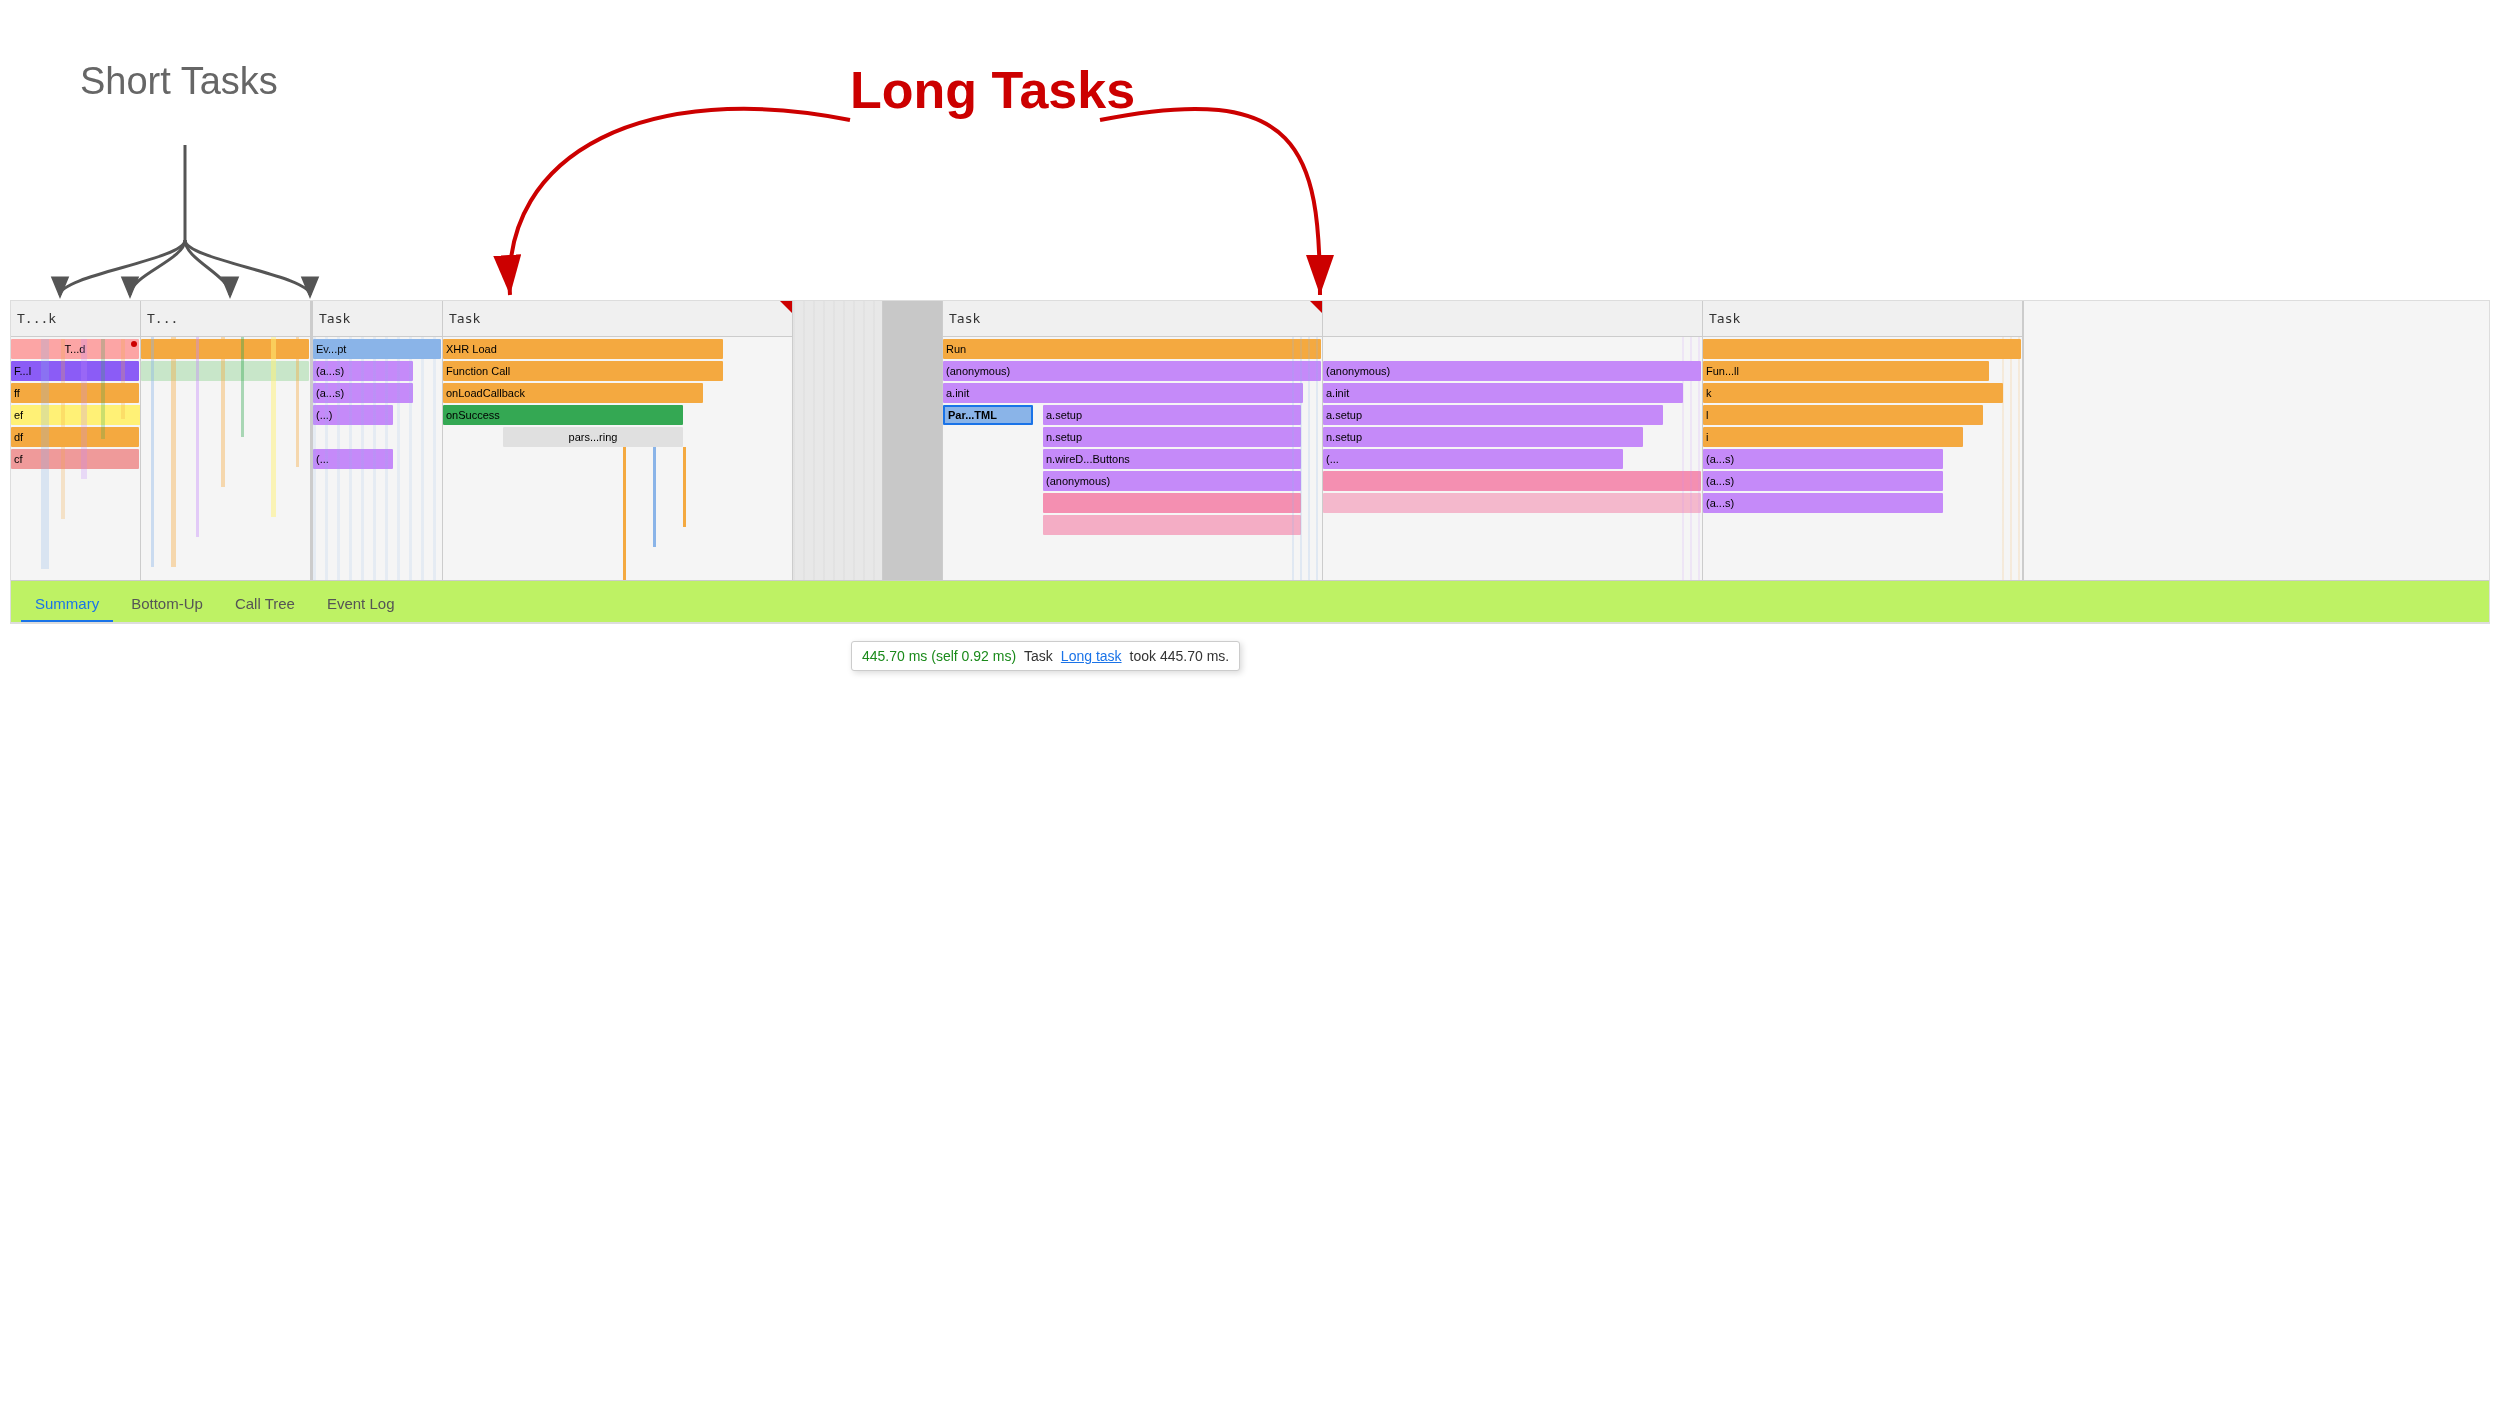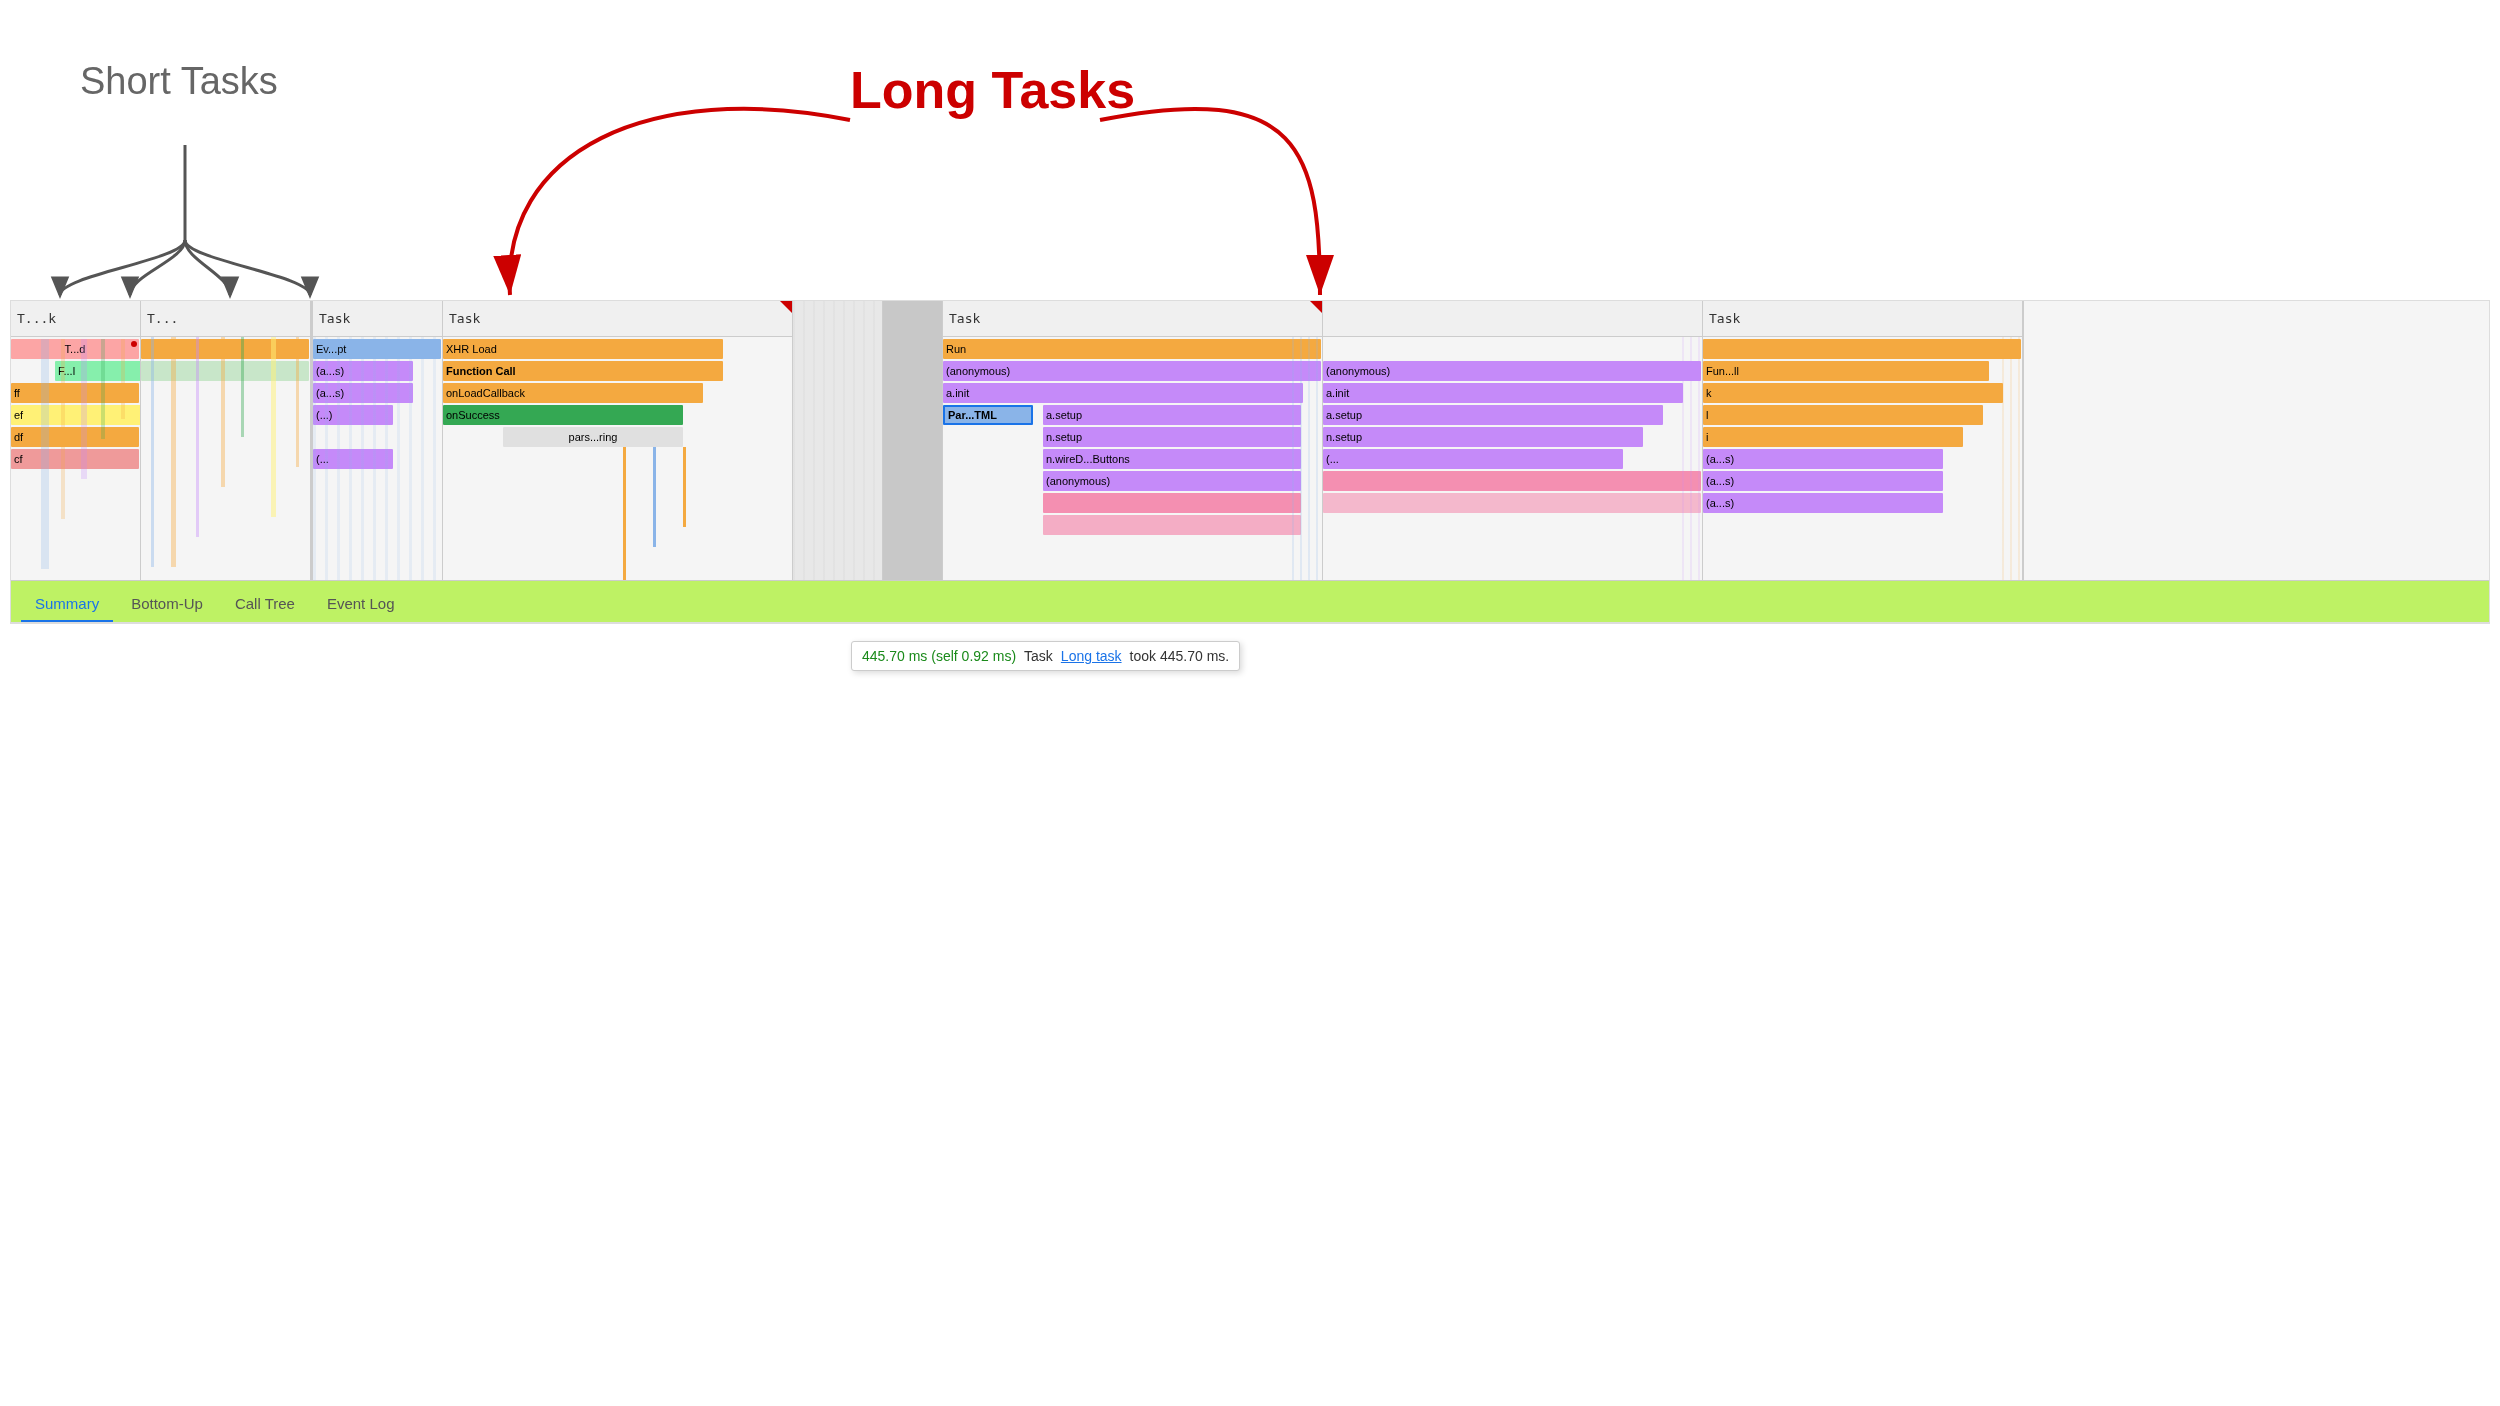--- a/index.html
+++ b/index.html
@@ -222,21 +222,21 @@
       <div class="track-header">
         <span>T...k</span>
       </div>
       <div class="track-body">
 
         <div class="flame-bar block-orange" style="top:2px; left:0; width:128px; height:20px;">
           <span>T...d</span>
           <span style="position:absolute;right:2px;top:2px;width:6px;height:6px;background:#cc0000;border-radius:50%;"></span>
         </div>
 
-        <div class="flame-bar" style="top:24px; left:0; width:128px; height:20px; background:#86efac;margin-left:44px;">
+        <div class="flame-bar" style="top:24px; left:0; width:128px; height:20px; background:#8b5cf6;">
           <span>F...l</span>
         </div>
 
         <div class="flame-bar" style="top:46px; left:0; width:128px; height:20px; background:#f4a940;">
           <span>ff</span>
         </div>
 
         <div class="flame-bar" style="top:68px; left:0; width:152px; height:20px; background:#fff176;">
           <span>ef</span>
         </div>
@@ -306,21 +306,21 @@
 
     <div class="track-col" style="width:350px;">
       <div class="track-header">
         <span>Task</span>
         <div class="red-triangle"></div>
       </div>
       <div class="track-body">
         <div style="position:absolute;top:2px;left:0;width:280px;height:20px;background:#f4a940;" class="flame-bar">
             <span>XHR Load</span>
           </div>
-        <div style="position:absolute;top:24px;left:0;width:280px;height:20px;background:#f4a940;font-weight:bold;" class="flame-bar">
+        <div style="position:absolute;top:24px;left:0;width:280px;height:20px;background:#f4a940;" class="flame-bar">
             <span>Function Call</span>
           </div>
         <div style="position:absolute;top:46px;left:0;width:260px;height:20px;background:#f4a940;text-align:right;" class="flame-bar">
             <span>onLoadCallback</span>
           </div>
         <div style="position:absolute;top:68px;left:0;width:240px;height:20px;background:#34a853;" class="flame-bar">
             <span>onSuccess</span>
           </div>
         <div style="position:absolute;top:90px;left:60px;width:180px;height:20px;background:#e0e0e0;justify-content:center;" class="flame-bar">
             <span>pars...ring</span>

